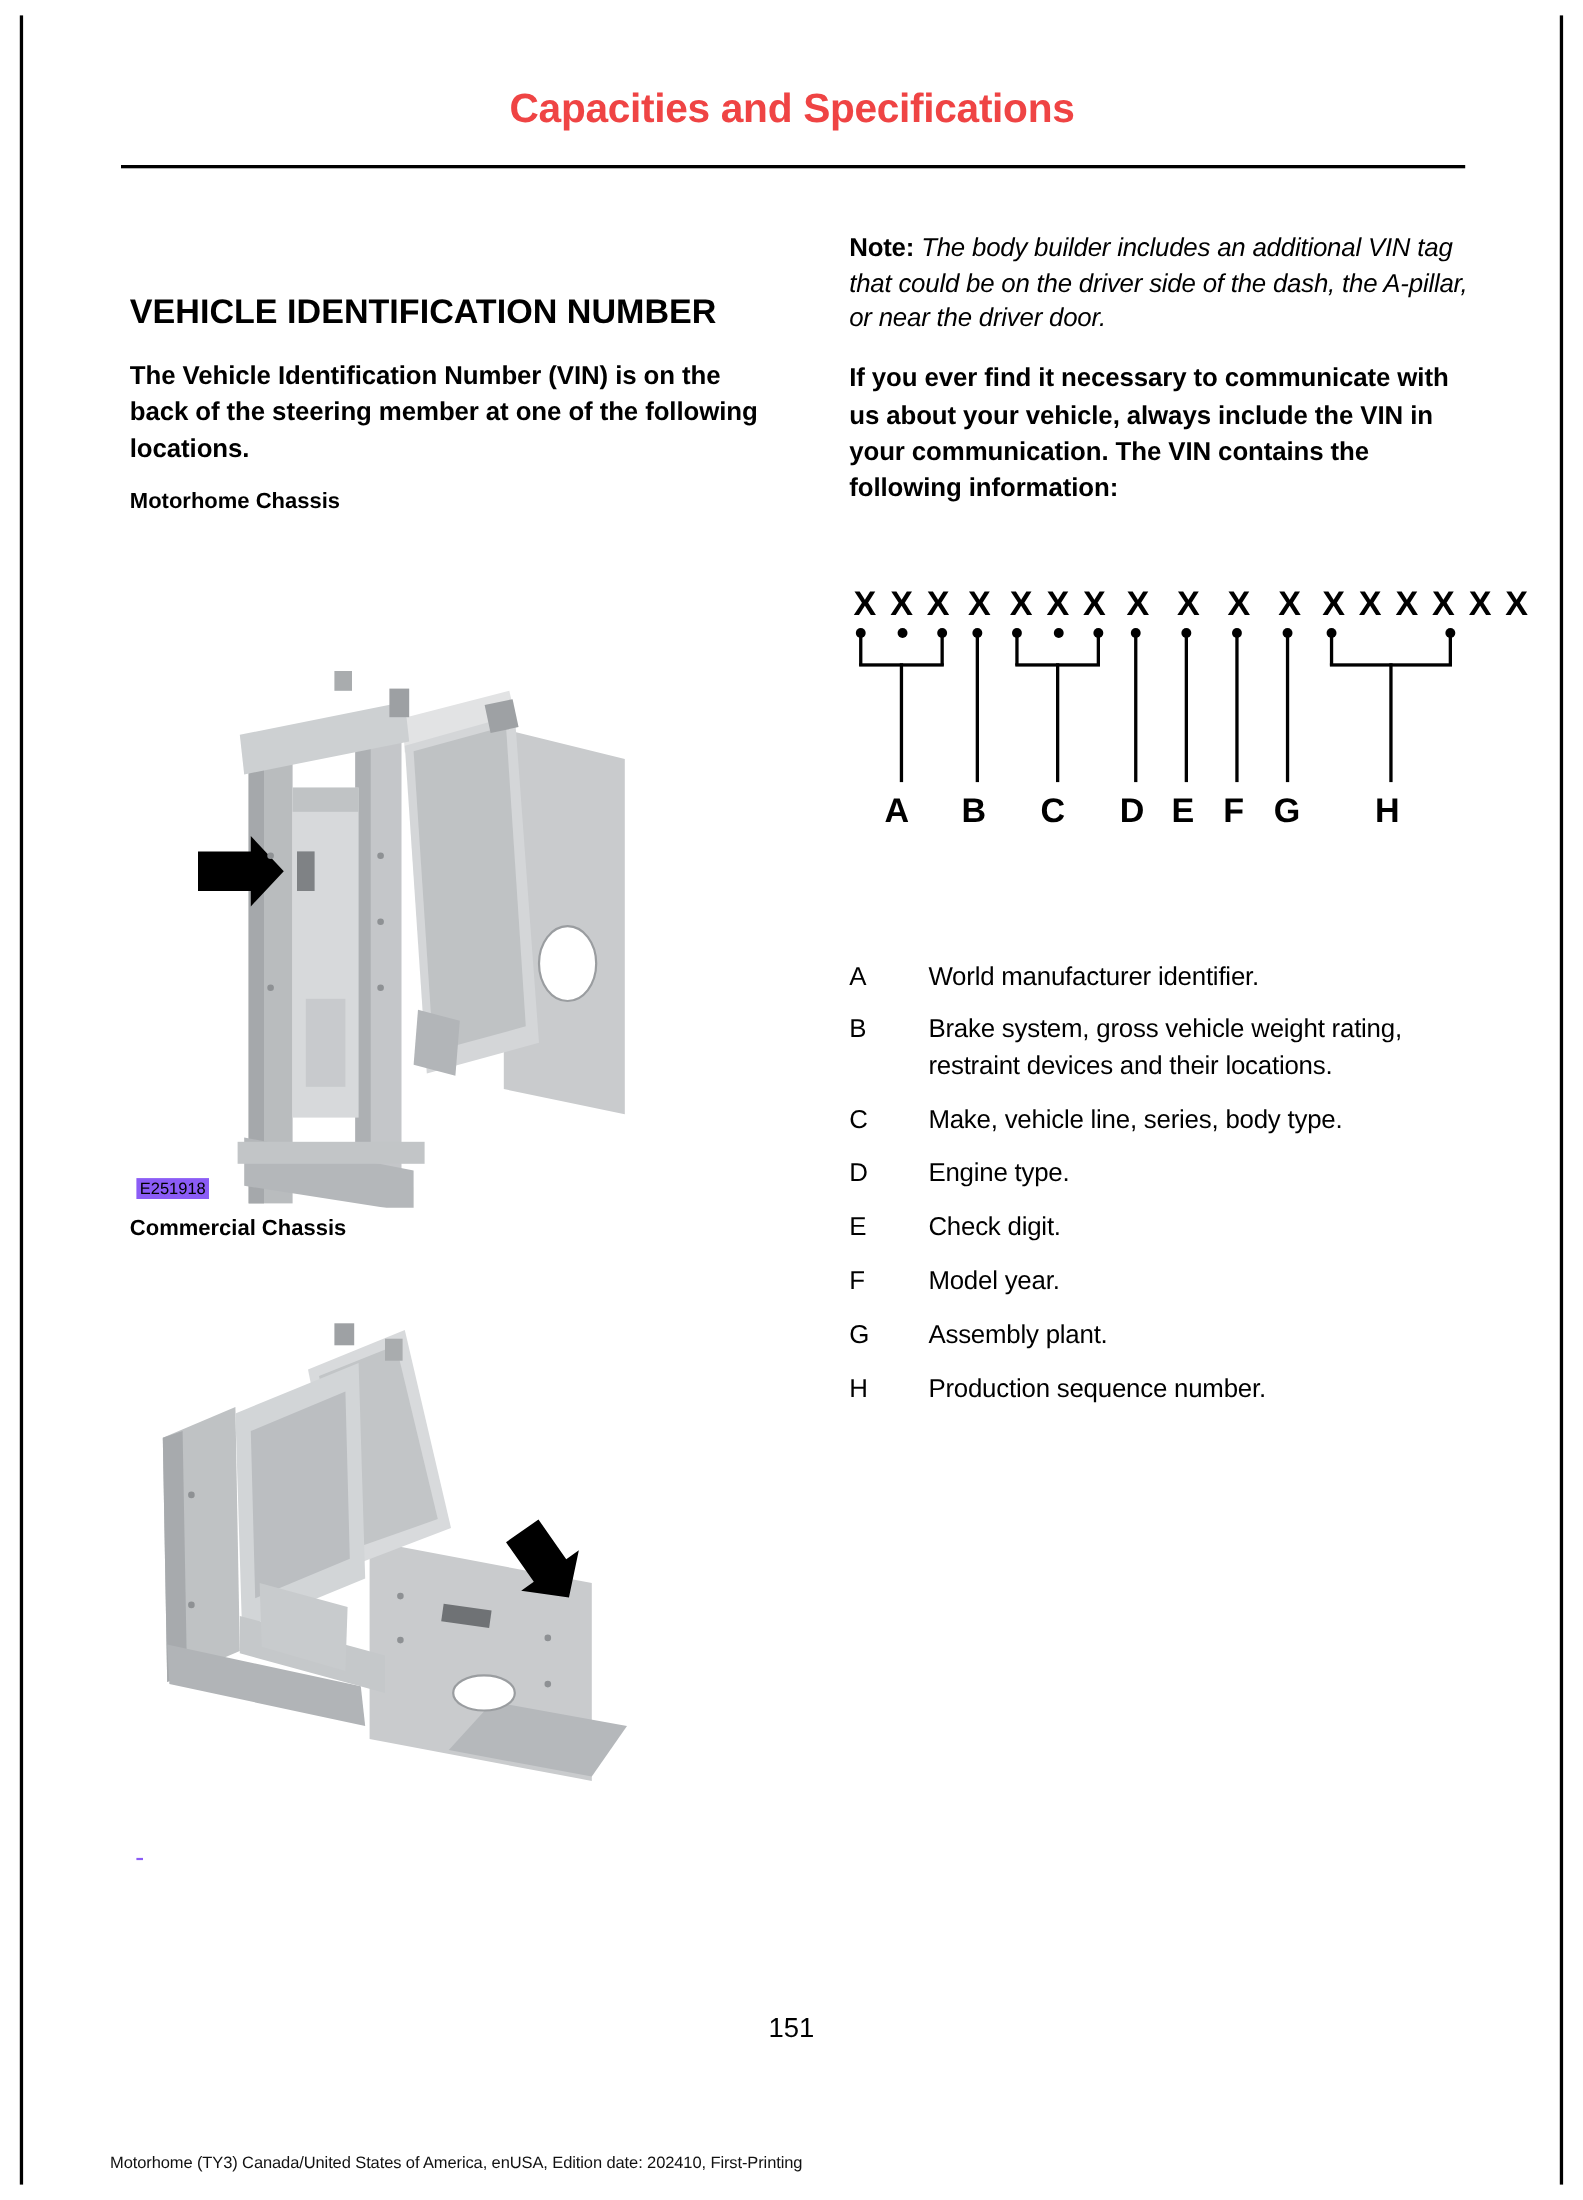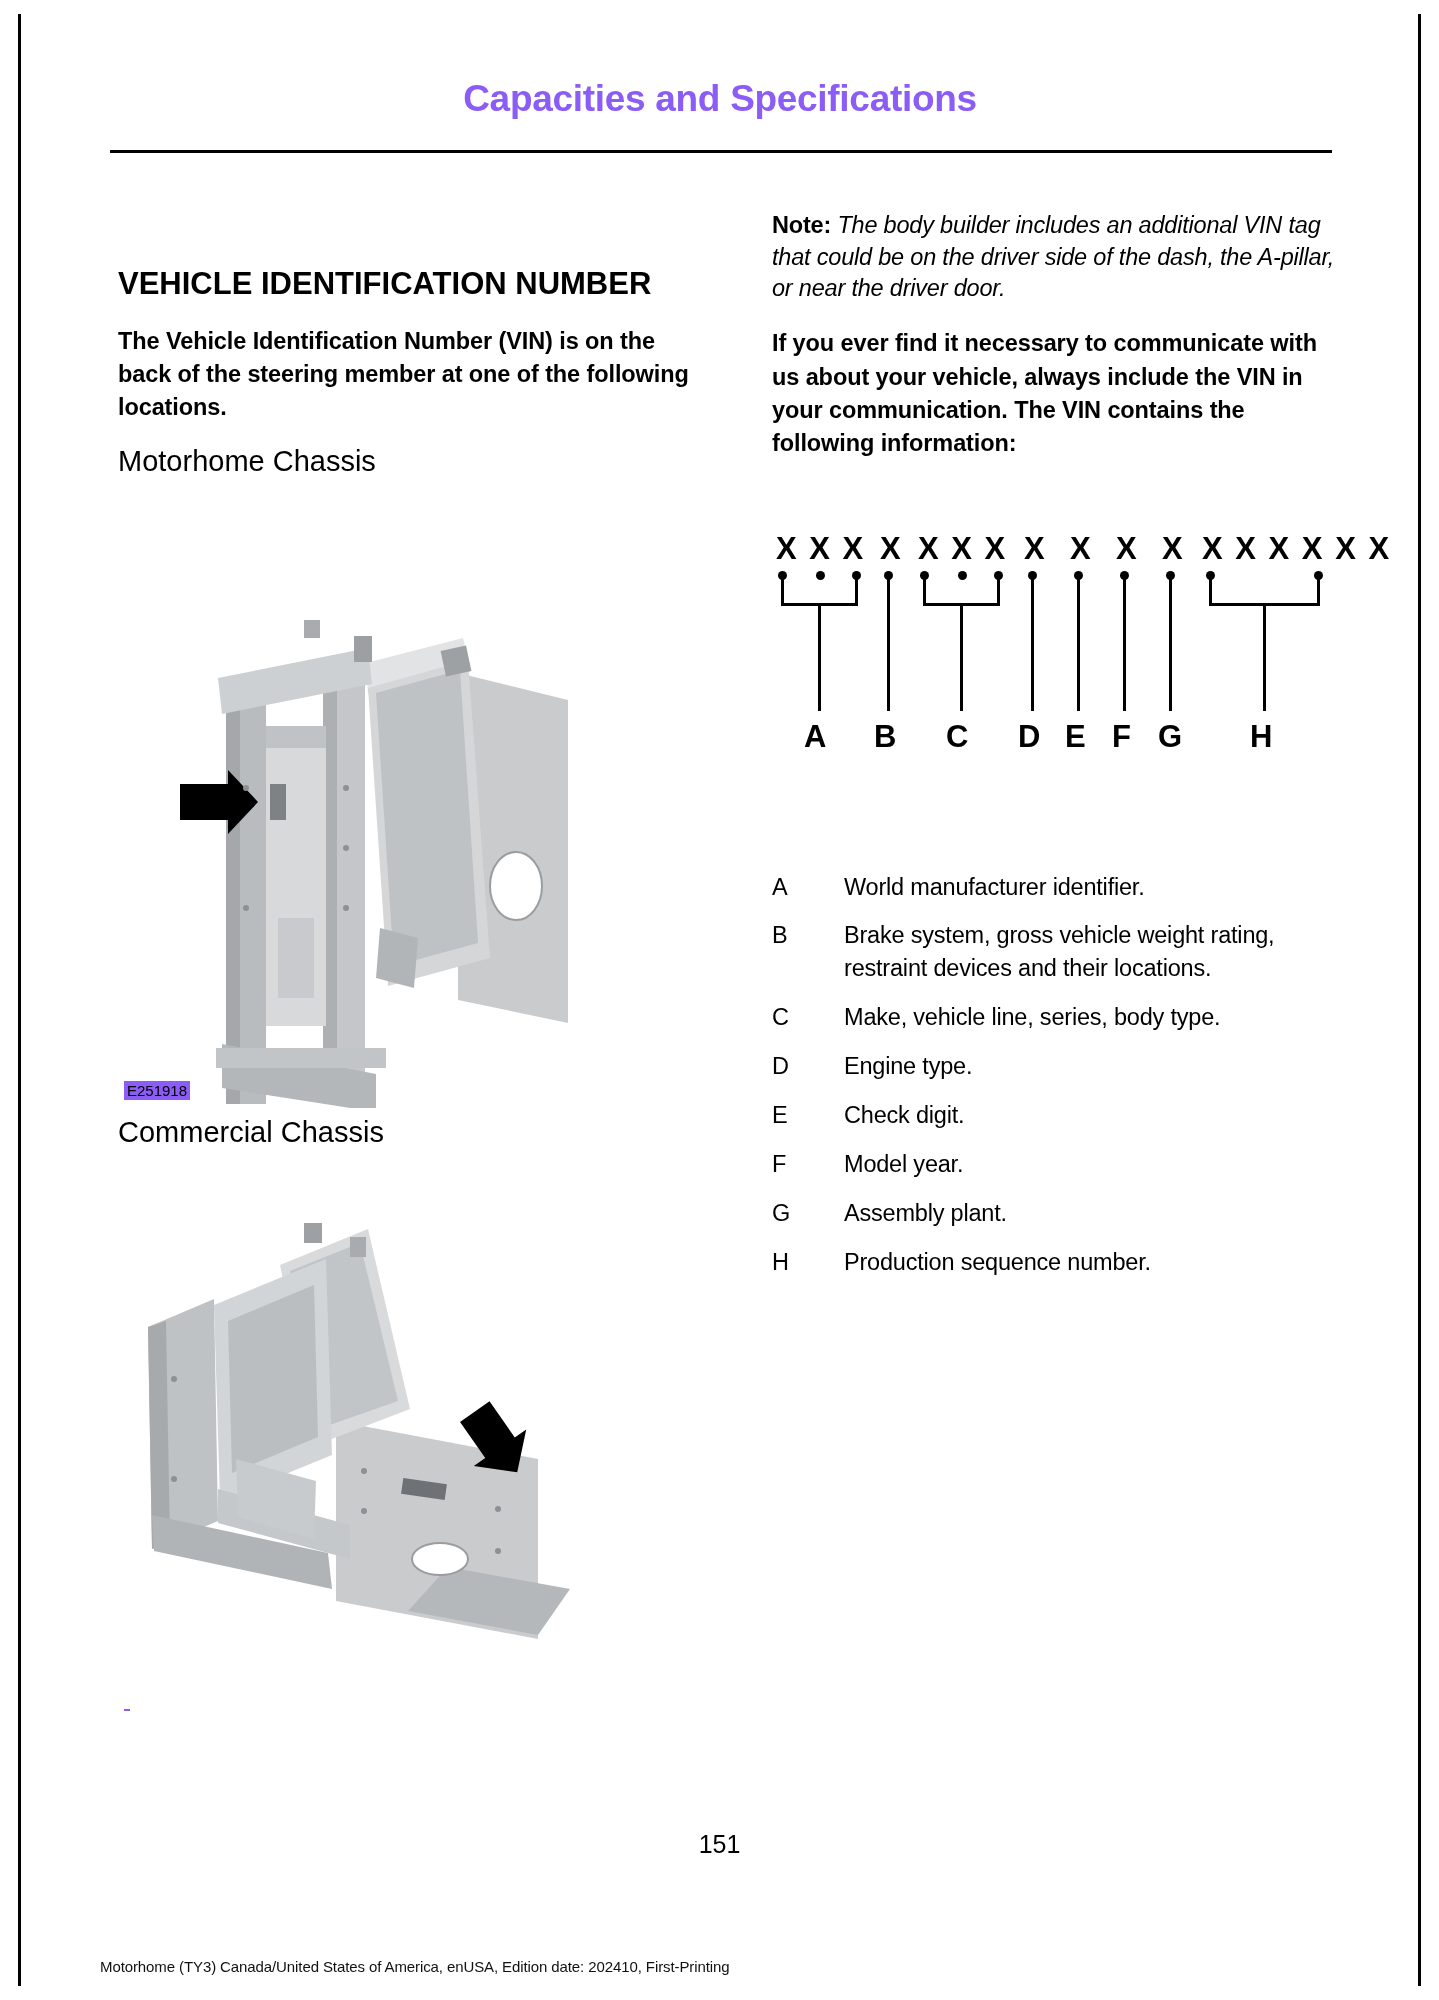--- a/index.html
+++ b/index.html
@@ -38,21 +38,21 @@
 
   
   .chapter-title {
     position: absolute;
     left: 110px; top: 78px;
     width: 1220px;
     text-align: center;
     font-size: 37px;
     font-weight: bold;
     letter-spacing: -0.3px;
-    color: #8b5cf6;
+    color: #ef4444;
   }
   .header-rule {
     position: absolute;
     left: 110px; top: 150px;
     width: 1222px; height: 3px;
     background: #000;
   }
 
   
   .col-left {
@@ -76,22 +76,22 @@
   }
   p.body-text {
     margin: 0 0 20px 0;
     font-size: 23.5px;
     line-height: 1.42;
     letter-spacing: -0.1px;
     font-weight: bold;
   }
   h3.sub-heading {
     margin: 8px 0 10px 0;
-    font-size: 29px;
-    font-weight: normal;
+    font-size: 20px;
+    font-weight: bold;
   }
   p.note-text {
     margin: 0 0 22px 0;
     font-size: 23.5px;
     line-height: 1.35;
     font-style: italic;
     letter-spacing: -0.2px;
   }
   p.note-text .note-label {
     font-style: normal;

